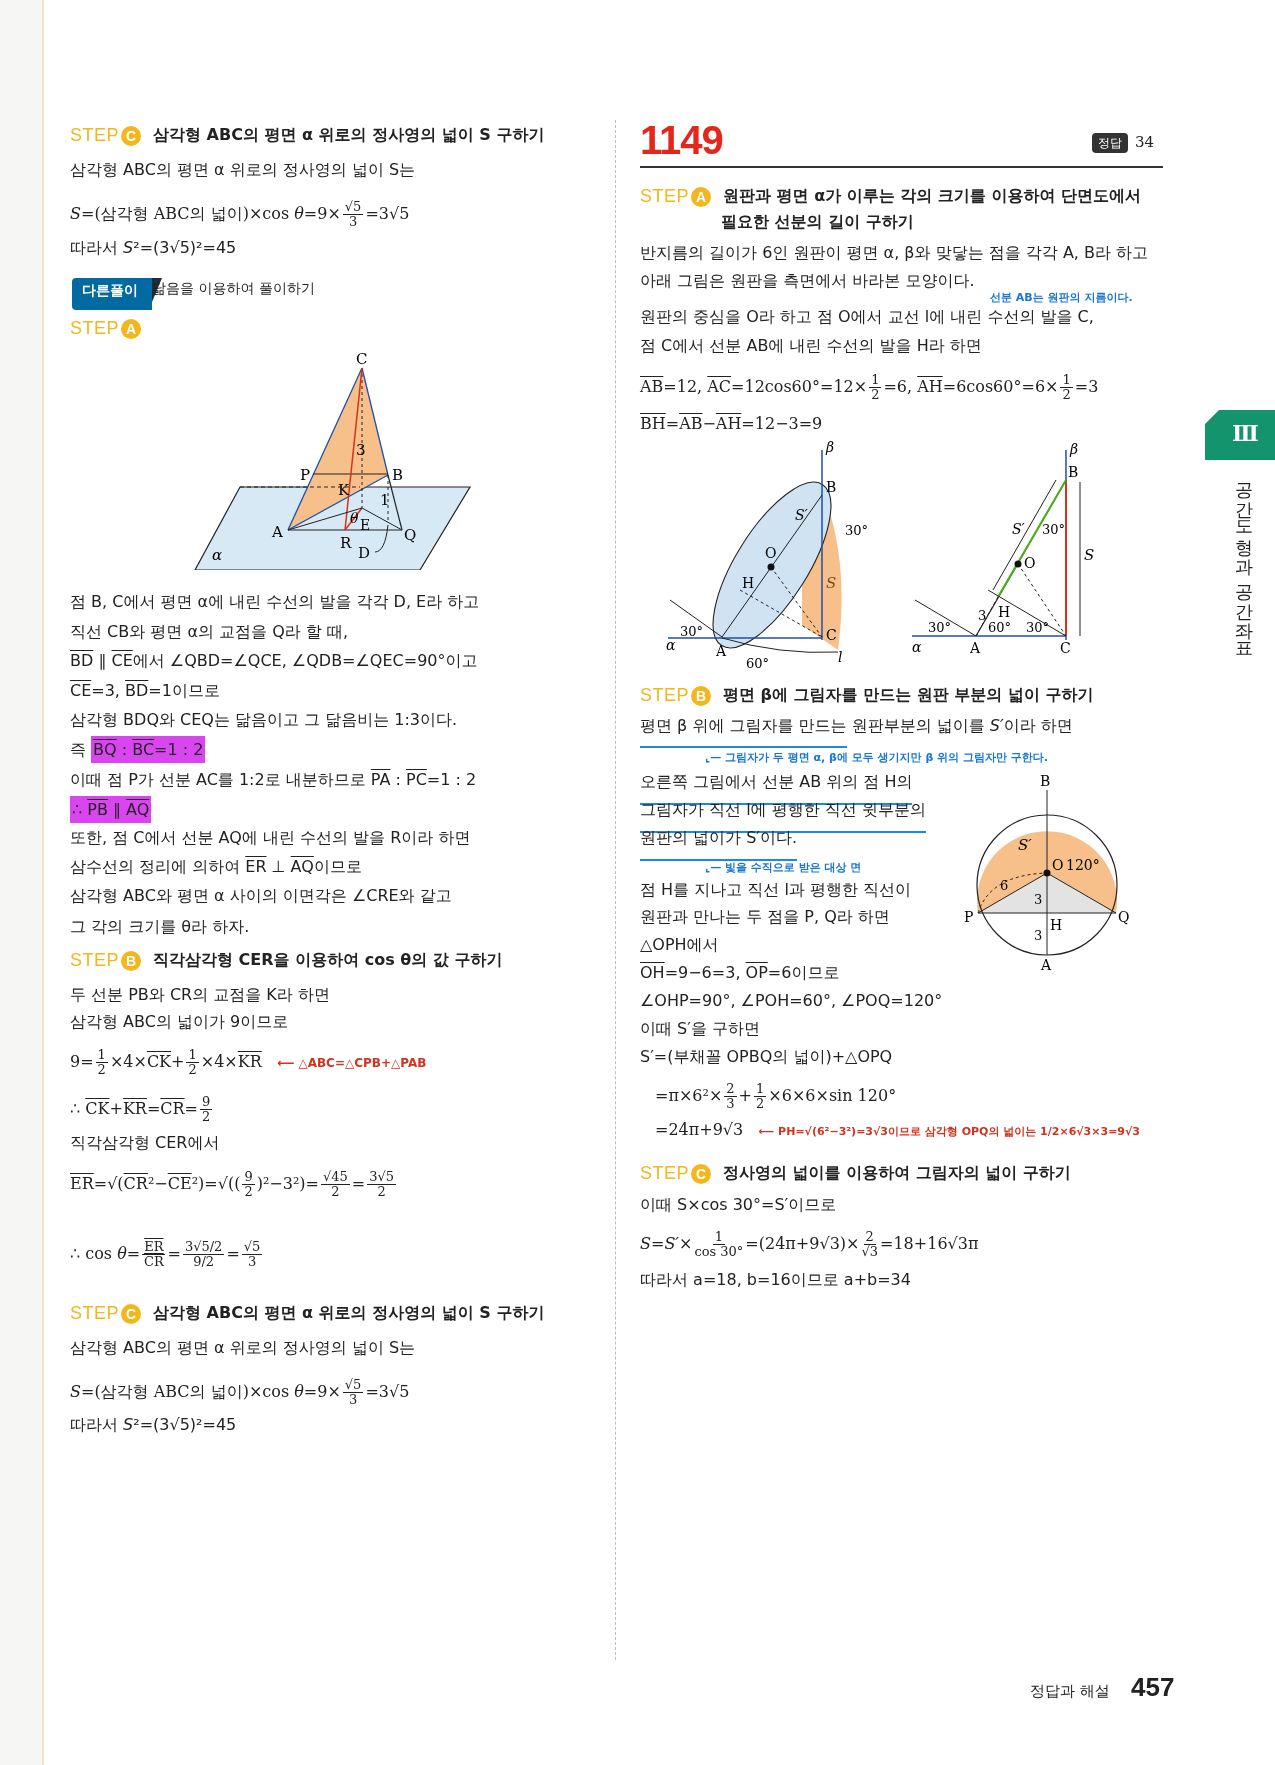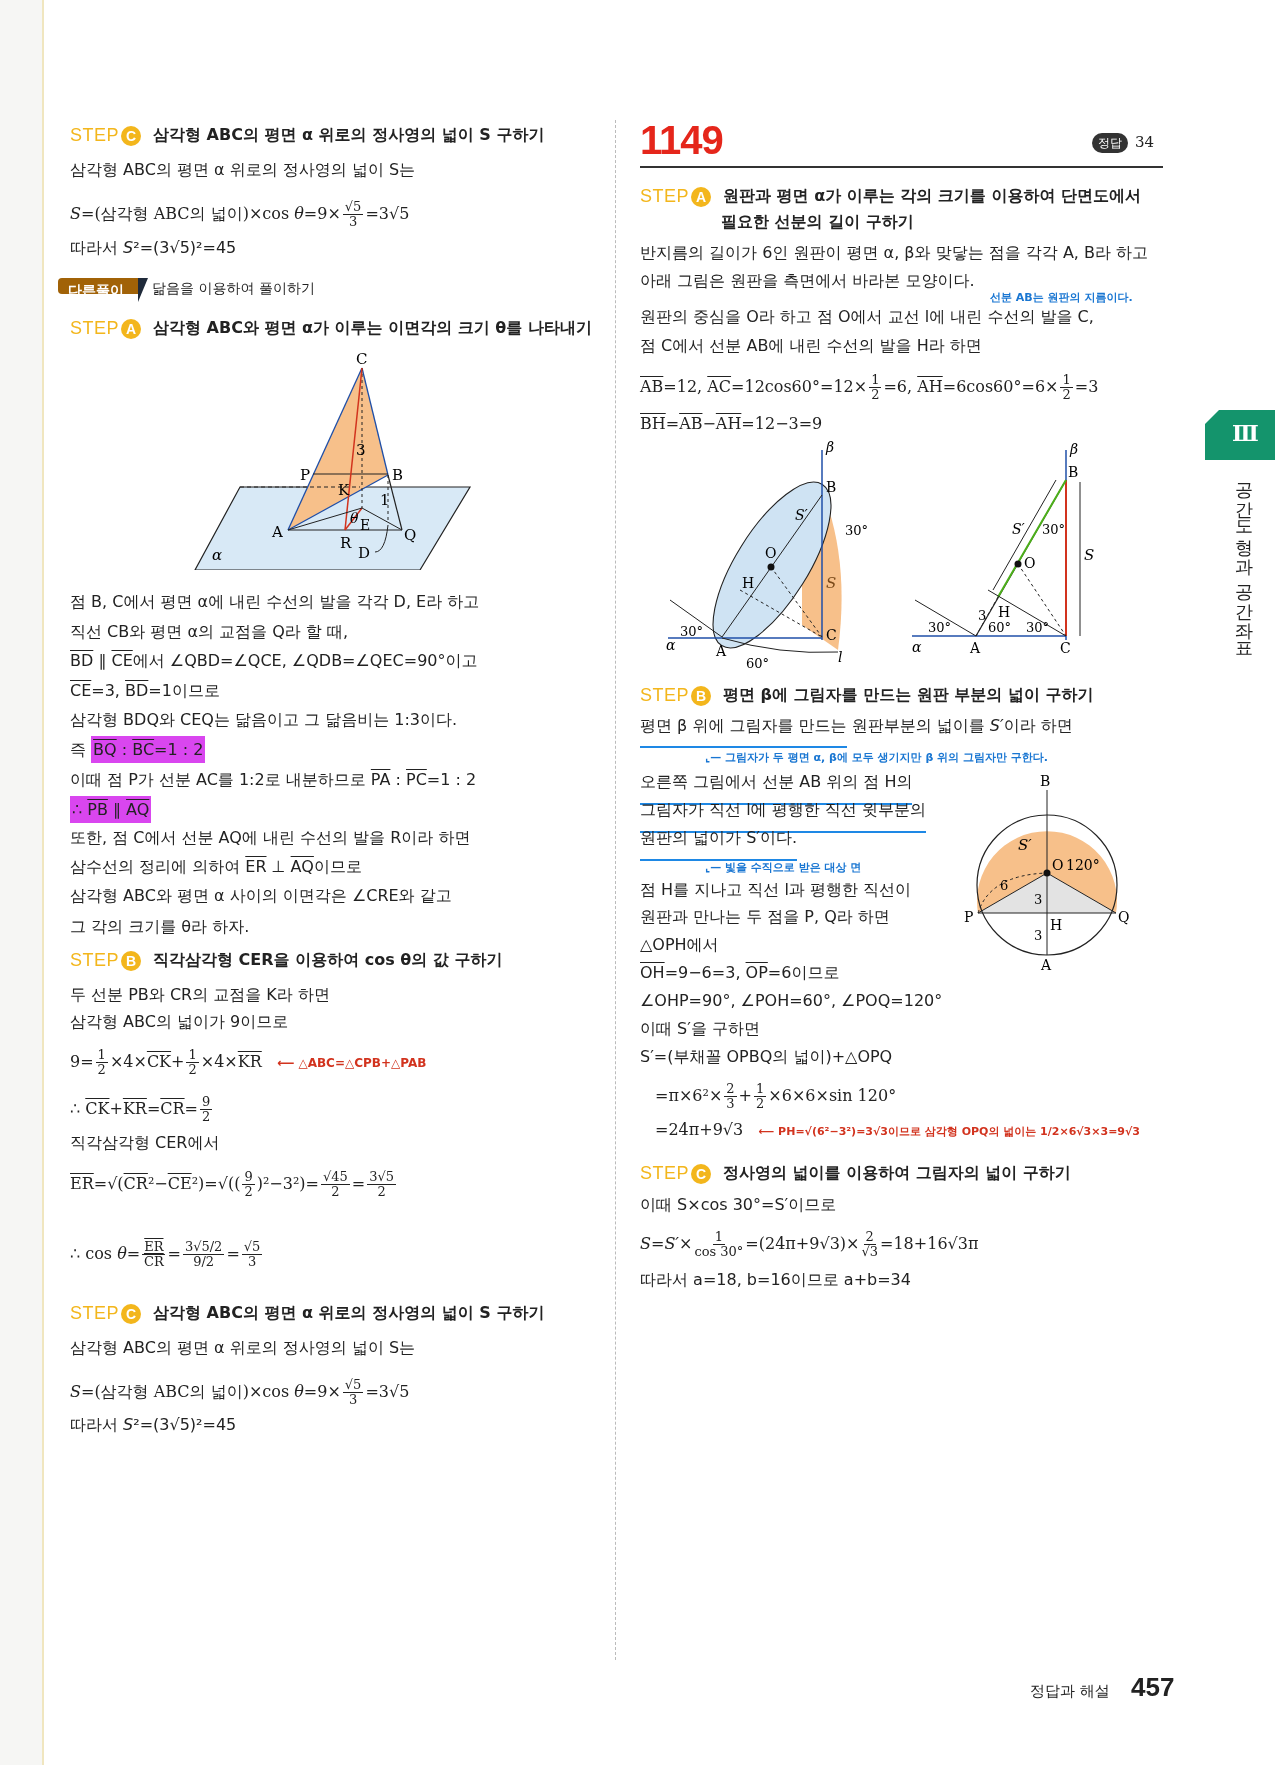--- a/index.html
+++ b/index.html
@@ -16,32 +16,32 @@
   .kr { font-family:"DejaVu Sans", sans-serif; }
   .it { font-style:italic; }
   .ol { text-decoration:overline; }
 
   .step { position:absolute; white-space:nowrap; display:flex; align-items:center; }
   .step .tag { font-family:"Liberation Sans", sans-serif; color:#f3b61c; font-size:18px; letter-spacing:0.5px; }
   .step .circ { display:inline-block; width:20px; height:20px; border-radius:50%; background:#f3b61c; color:#fff;
                font-family:"Liberation Sans", sans-serif; font-weight:bold; font-size:14px; text-align:center; line-height:20px; margin-left:2px; }
   .step .title { margin-left:12px; font-family:"DejaVu Sans", sans-serif; font-weight:bold; font-size:16px; color:#222; }
 
-  .alt-badge { position:absolute; left:58px; top:278px; height:16px; padding:0 14px 0 10px; background:#a16207; color:#fff;
+  .alt-badge { position:absolute; left:72px; top:278px; height:32px; padding:0 14px 0 10px; background:#0369a1; color:#fff;
                font-family:"DejaVu Sans", sans-serif; font-weight:bold; font-size:14px; line-height:24px; border-radius:4px 0 0 4px; }
   .alt-badge::after { content:""; position:absolute; right:-10px; top:0; border-top:24px solid #1f2a3a; border-right:10px solid transparent; }
   .alt-text { position:absolute; left:152px; top:280px; font-family:"DejaVu Sans", sans-serif; font-size:14px; color:#222; }
 
   .hl { background:#d946ef; padding:4px 2px; }
   .note-red { color:#d2331e; font-size:12px; font-family:"DejaVu Sans", sans-serif; font-weight:bold; }
   .note-blue { color:#1976d2; font-size:11px; font-family:"DejaVu Sans", sans-serif; font-weight:bold; }
   .u-blue { border-bottom:2px solid #1e88e5; padding-bottom:11px; }
 
   .prob-num { position:absolute; left:640px; top:118px; font-family:"Liberation Sans", sans-serif; font-weight:bold; font-size:40px; color:#e5261b; letter-spacing:-1px; }
-  .ans-badge { position:absolute; left:1092px; top:133px; width:36px; height:20px; background:#333; color:#fff; border-radius:10px; font-family:"DejaVu Sans", sans-serif; font-size:12px; text-align:center; line-height:20px; }
+  .ans-badge { position:absolute; left:1092px; top:133px; width:36px; height:20px; background:#333; color:#fff; border-radius:4px; font-family:"DejaVu Sans", sans-serif; font-size:12px; text-align:center; line-height:20px; }
   .ans-val { position:absolute; left:1135px; top:133px; font-size:15px; }
   .prob-rule { position:absolute; left:640px; top:166px; width:523px; height:2px; background:#333; }
 
   .frac { display:inline-flex; flex-direction:column; align-items:center; vertical-align:middle; font-size:13px; line-height:14px; margin:0 2px; }
   .frac .n { border-bottom:1px solid #222; padding:0 2px; }
 
   .chapter-tab { position:absolute; left:1205px; top:410px; width:70px; height:50px; background:#14946c; }
   .chapter-tab::before { content:""; position:absolute; left:0; top:0; border-top:14px solid #fff; border-right:14px solid transparent; }
   .chapter-num { position:absolute; left:1232px; top:420px; color:#fff; font-weight:bold; font-size:22px; font-family:"DejaVu Serif", serif; }
   .chapter-title { position:absolute; left:1232px; top:470px; writing-mode:vertical-rl; font-family:"DejaVu Sans", sans-serif; font-size:18px; color:#222; letter-spacing:1px; }
@@ -71,21 +71,20 @@
     </span>=3√5
 </div>
 <div class="line kr" style="left:70px;top:238px;">따라서 <span class="it">S</span>²=(3√5)²=45</div>
 
 <div class="alt-badge">다른풀이</div>
 <div class="alt-text">닮음을 이용하여 풀이하기</div>
 
 <div class="step" style="left:70px;top:318px;">
   <span class="tag">STEP</span>
   <span class="circ">A</span>
-  <span class="title">삼각형 ABC와 평면 α가 이루는 이면각의 크기 θ를 나타내기</span>
 </div>
 
 <svg style="position:absolute;left:180px;top:340px;" width="300" height="230">
   <polygon points="60,147 290,147 240,230 15,230" fill="#d8e9f6" stroke="#222" stroke-width="1.2"></polygon>
   <polygon points="182,28 108,190 208,135" fill="#f7c08a" stroke="none"></polygon>
   <line x1="182" y1="28" x2="108" y2="190" stroke="#1f4fa8" stroke-width="1.3"></line>
   <line x1="182" y1="28" x2="208" y2="135" stroke="#1f4fa8" stroke-width="1.3"></line>
   <line x1="208" y1="135" x2="222" y2="190" stroke="#222" stroke-width="1.2"></line>
   <line x1="108" y1="190" x2="208" y2="135" stroke="#1f4fa8" stroke-width="1.2"></line>
   <line x1="133" y1="134" x2="208" y2="134" stroke="#222" stroke-width="1.2"></line>

